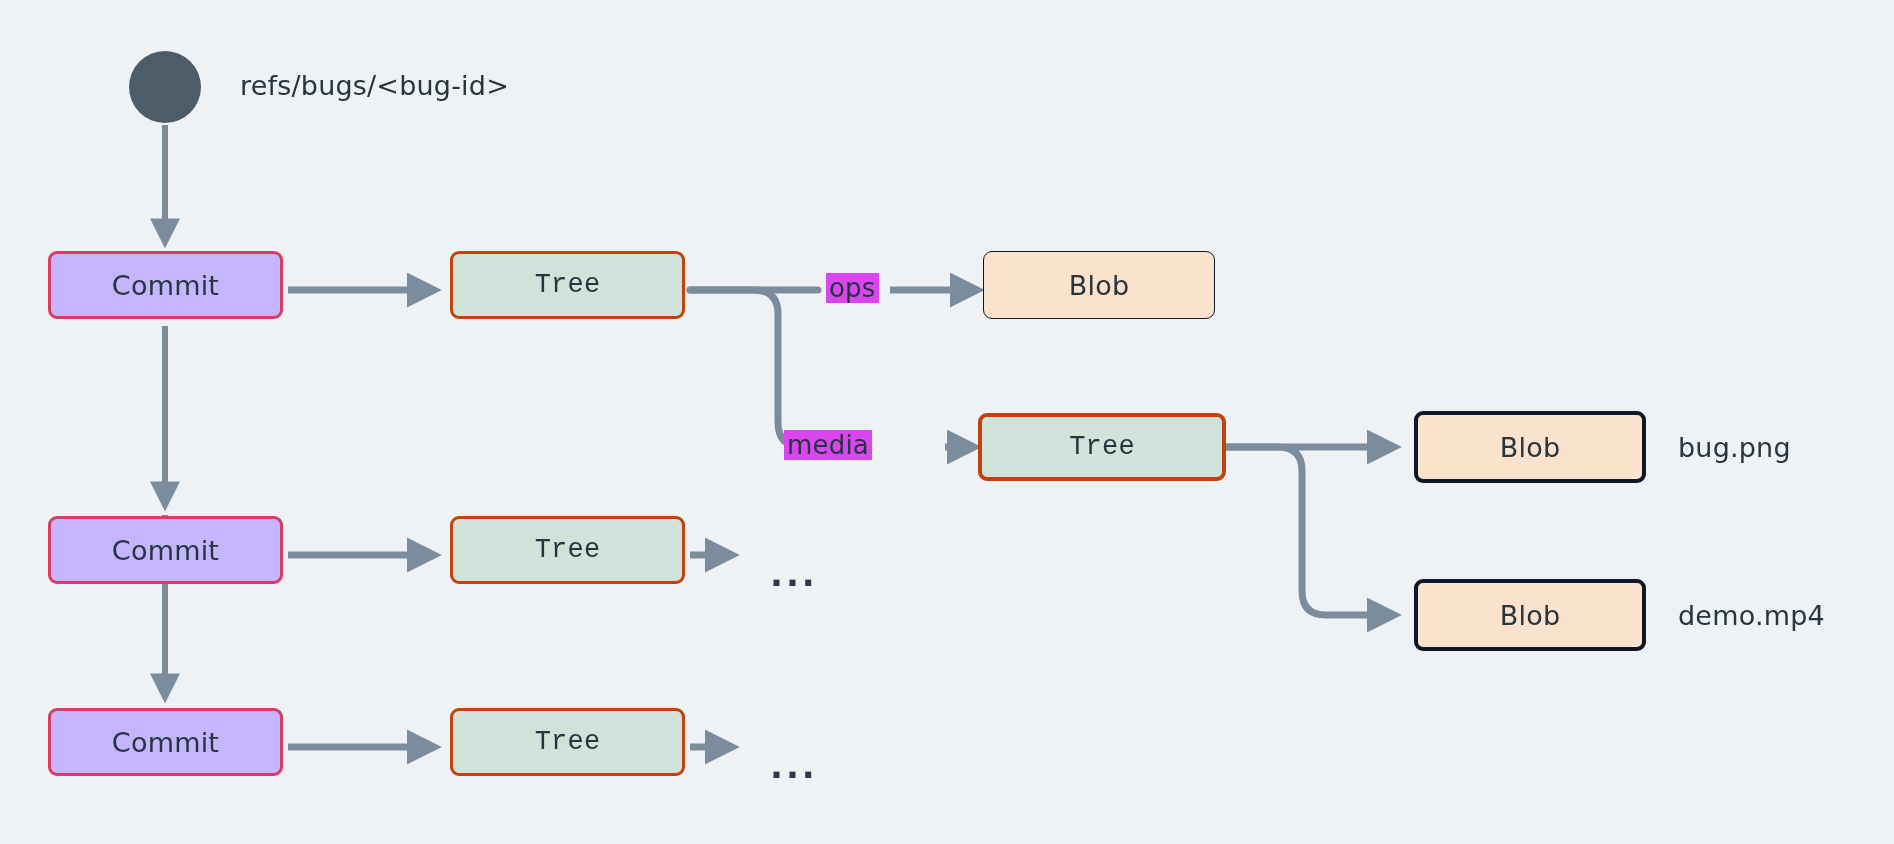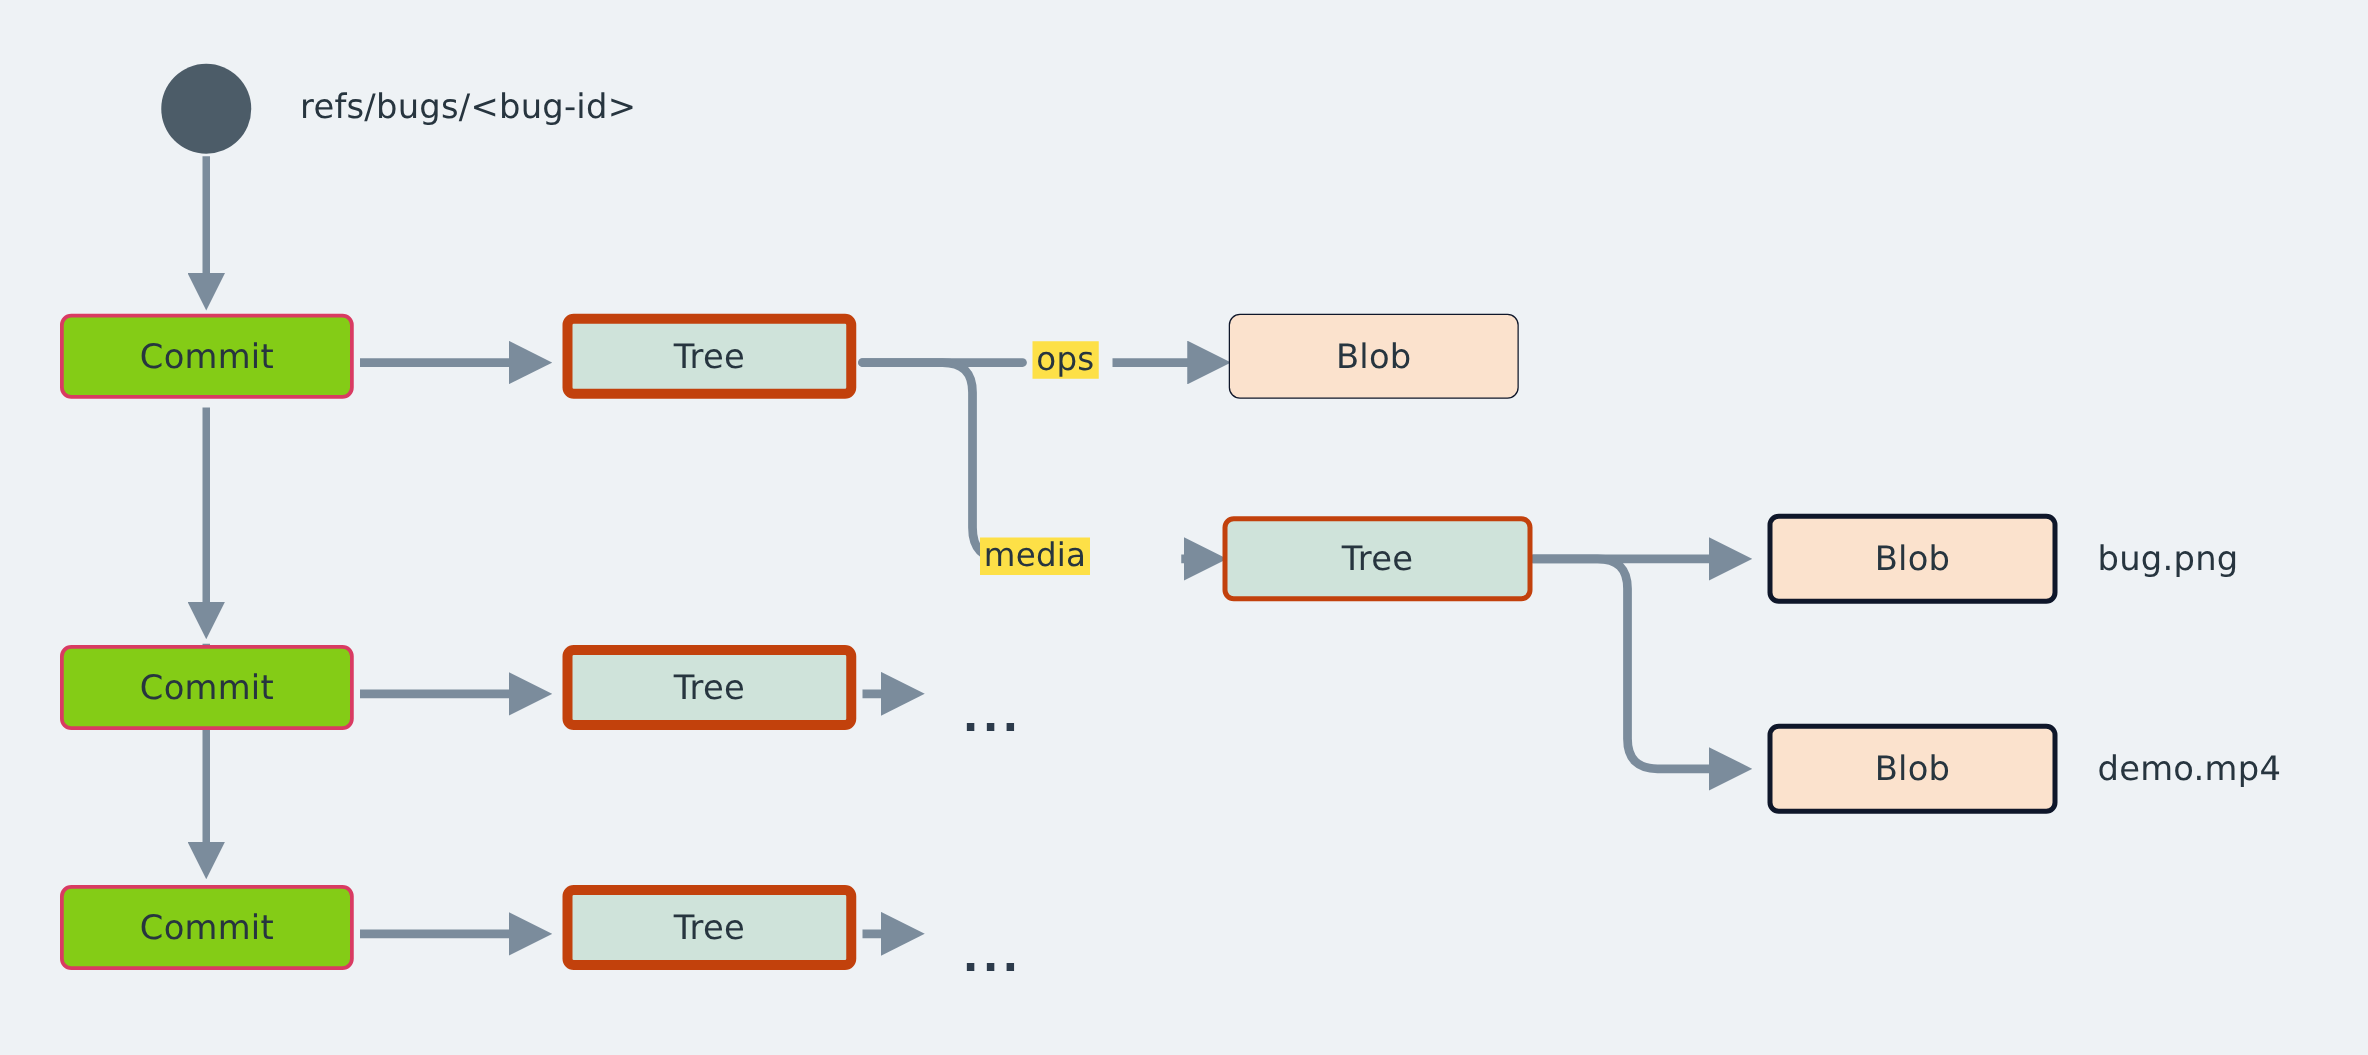--- a/index.html
+++ b/index.html
@@ -29,26 +29,27 @@
     display: flex;
     align-items: center;
     justify-content: center;
     border-radius: 9px;
     font-size: 27px;
     color: #27353f;
     letter-spacing: 0.2px;
     white-space: nowrap;
   }
   .node.commit {
-    background: #84cc16;
+    background: #c4b5fd;
     border: 3px solid #d93b62;
   }
   .node.tree {
     background: #cfe3da;
-    border: 8px solid #c2410c;
+    border: 3px solid #c2410c;
+    font-family: Liberation Mono, monospace;
   }
   .node.blob {
     background: #fbe2cd;
     border: 1px solid #0f172a;
   }
   .ref-dot {
     position: absolute;
     border-radius: 50%;
     background: #4c5c68;
   }
@@ -57,21 +58,21 @@
     font-size: 27px;
     color: #27353f;
     white-space: nowrap;
     letter-spacing: 0.2px;
   }
   .edge-label {
     position: absolute;
     font-size: 26px;
     color: #27353f;
     white-space: nowrap;
-    background: #fde047;
+    background: #d946ef;
     padding: 0 3px;
     letter-spacing: 0.2px;
   }
   .ellipsis {
     position: absolute;
     font-size: 34px;
     font-weight: 700;
     color: #2c3b4b;
     letter-spacing: 3px;
     line-height: 1;

